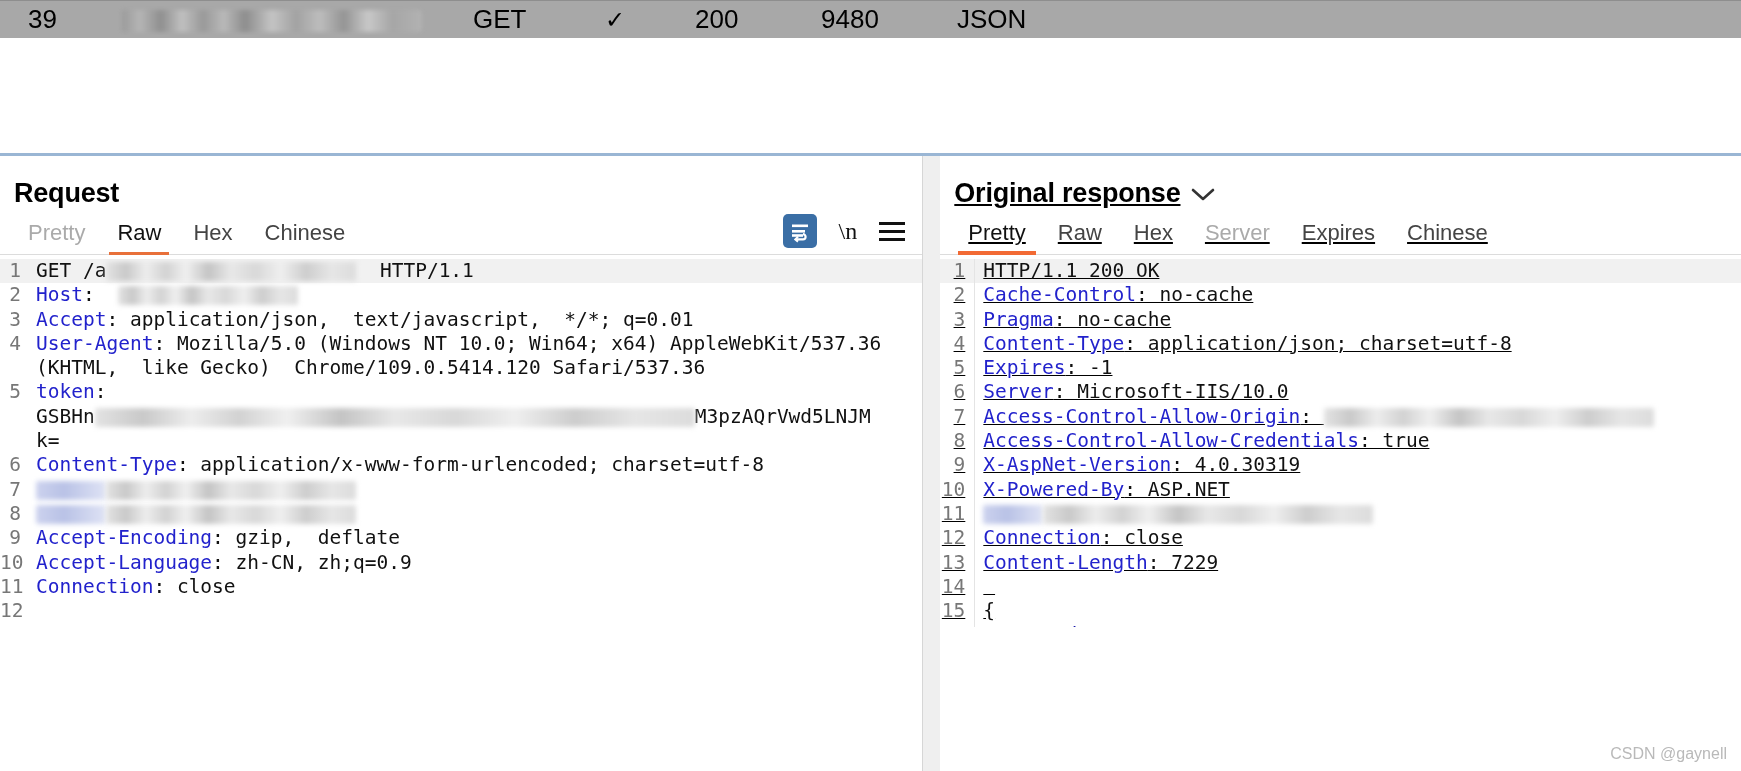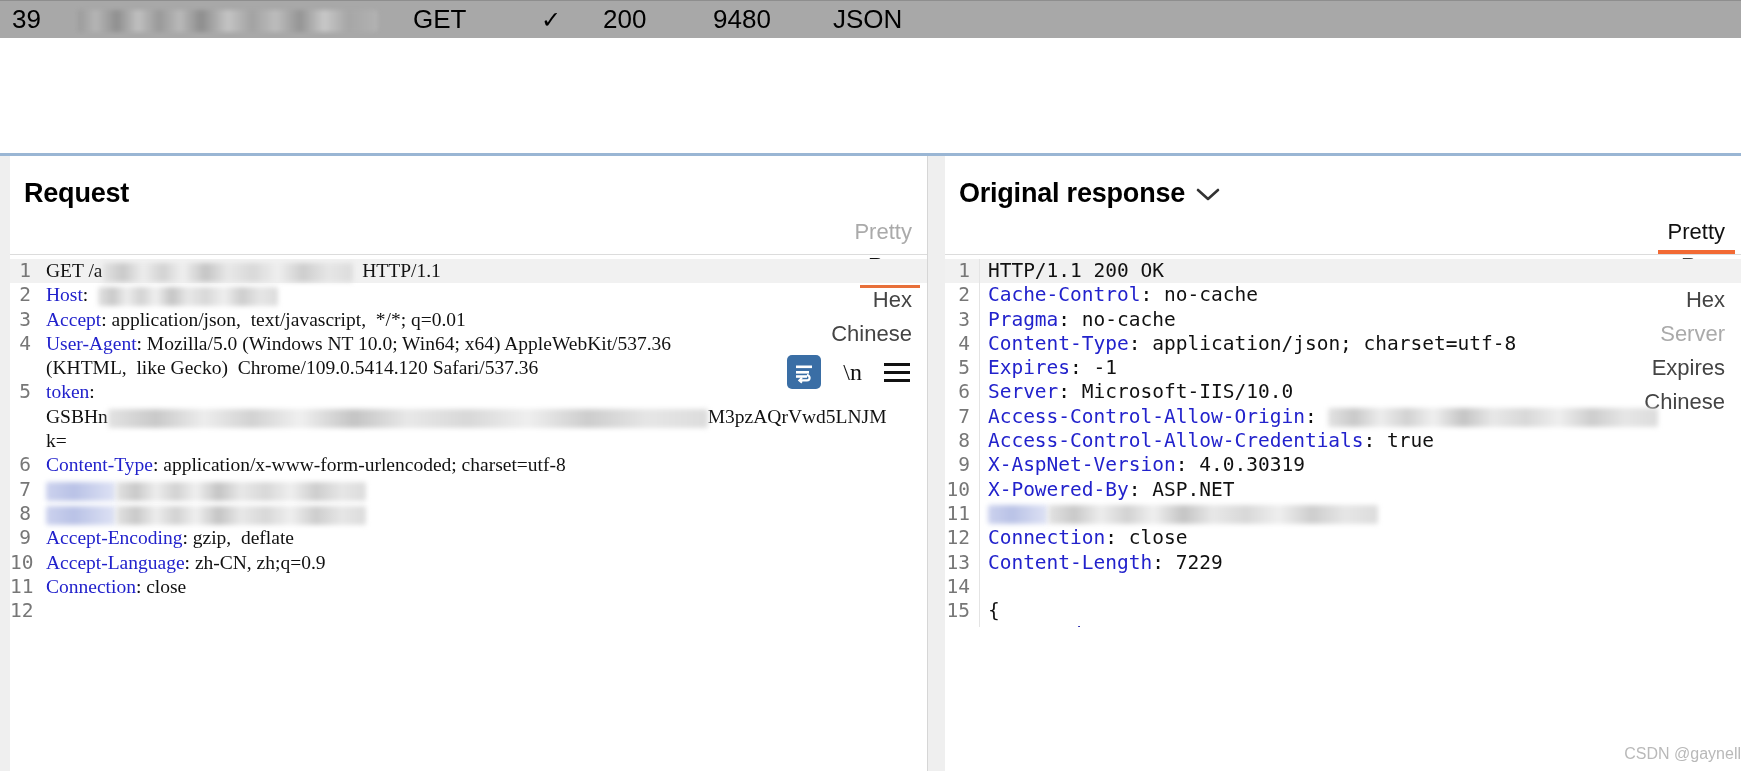--- a/index.html
+++ b/index.html
@@ -14,21 +14,21 @@
   #proxy-table { width: 100%; }
   .table-row {
     display: flex; align-items: center;
     height: 38px;
     background: #a8a8a8;
     color: #000;
     font-size: 26px;
     font-family: "Liberation Sans", sans-serif;
     border-top: 1px solid #8e8e8e;
   }
-  .cell { padding: 0 12px; white-space: nowrap; overflow: hidden; }
+  .cell { padding: 0 24px; white-space: nowrap; overflow: hidden; margin-left: 16px; }
   .c-id      { width: 66px; text-align: left; padding-left: 12px; }
   .c-host    { width: 335px; position: relative; }
   .c-method  { width: 110px; }
   .c-url     { width: 660px; position: relative; }
   .c-check   { width: 80px; text-align: center; font-size: 24px; }
   .c-status  { width: 110px; }
   .c-length  { width: 120px; }
   .c-mime    { width: 160px; }
 
   
@@ -53,38 +53,37 @@
     vertical-align: middle;
   }
 
   
   #table-empty { height: 115px; background: #ffffff; }
   #table-bottom-border { height: 3px; background: #9ab6d4; }
 
   
   #panes { display: flex; height: 615px; background: #efefef; }
   .pane { background: #fff; height: 100%; position: relative; }
-  #request-pane  { width: 972px; margin-left: 10px; }
+  #request-pane  { width: 972px; }
   #pane-divider  { width: 18px; background: #efefef; }
-  #response-pane { width: 843px; }
+  #response-pane { width: 843px; text-decoration: underline; }
 
   .pane-title {
     font-size: 27px; font-weight: bold; color: #000;
     padding: 22px 0 0 14px; letter-spacing: -0.2px;
     display: flex; align-items: center; gap: 10px;
   }
   .chev { font-size: 24px; font-weight: bold; color: #222; line-height: 1; }
 
   .tabbar {
     display: flex; align-items: flex-end;
     padding: 10px 0 0 12px;
     border-bottom: 1px solid #dcdcdc;
     position: relative;
     height: 46px;
-    flex-direction: column;
   }
   .tab {
     font-size: 22px; color: #444; padding: 0 16px 8px 16px;
     position: relative; white-space: nowrap;
     font-family: "Liberation Sans", sans-serif;
   }
   .tab.muted { color: #aaaaaa; }
   .tab.active { color: #111; }
   .tab.active.req::after {
     content: ""; position: absolute; left: 8px; right: 8px; bottom: -1px;
@@ -120,36 +119,36 @@
   }
   .code-row { display: flex; align-items: flex-start; }
   .code-row.first { background: #f1f1f1; }
   .gutter {
     width: 34px; min-width: 34px; text-align: right;
     color: #777; padding-right: 9px; user-select: none;
     font-family: "DejaVu Sans Mono", monospace;
   }
   #request-pane .gutter { width: 30px; min-width: 30px; }
   .code-text { flex: 1; padding-left: 8px; border-left: 1px solid #e4e4e4; }
-  #request-pane .code-text { border-left: none; padding-left: 6px; font-family: Liberation Serif, serif; }
+  #request-pane .code-text { border-left: none; padding-left: 6px; }
   .hdr  { color: #2222cc; text-align: center; }
   .plain{ color: #111; }
   .num  { color: #4040e0; }
   .key  { color: #1a1aaa; }
 
   .code-wrap { padding-top: 4px; height: 372px; overflow: hidden; }
   #request-pane .code-wrap { height: 372px; }
 
   
   #req-right-edge {
     position: absolute; right: 0; top: 0; bottom: 0; width: 1px; background: #d6d6d6;
   }
 
   .watermark {
-    position: absolute; right: 0; bottom: 8px;
+    position: absolute; right: 14px; bottom: 8px;
     font-size: 16px; color: #b9b9b9;
     font-family: "Liberation Sans", sans-serif;
   }
 </style>
 </head>
 <body>
 
 <div id="proxy-table">
   <div class="table-row">
     <div class="cell c-id">39</div>

